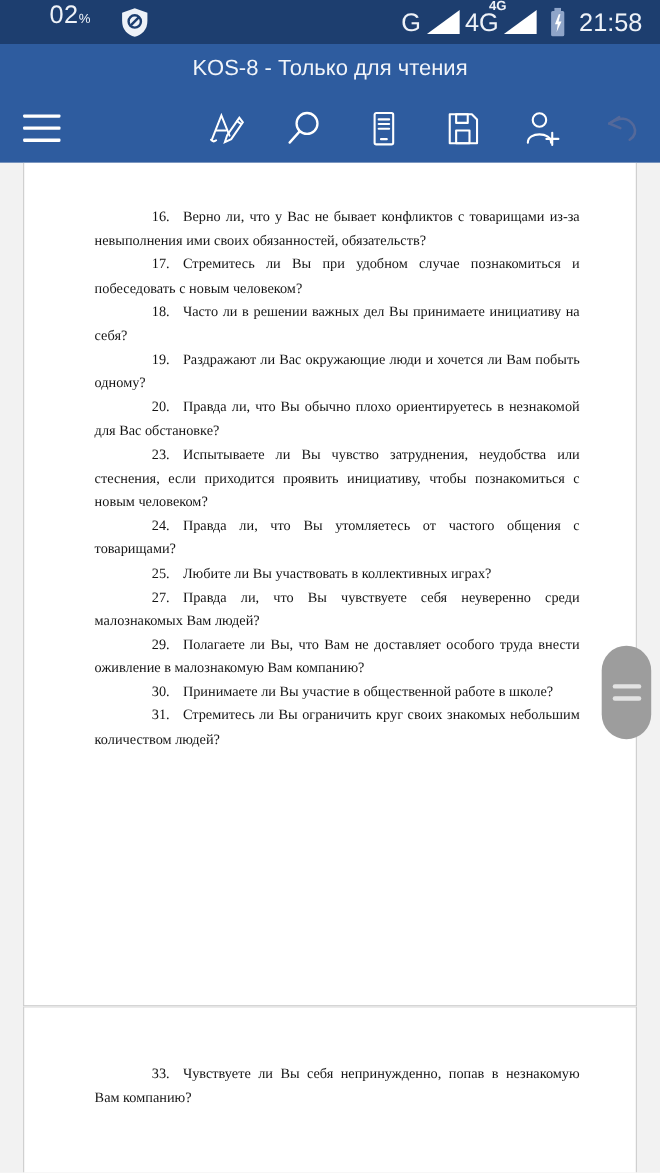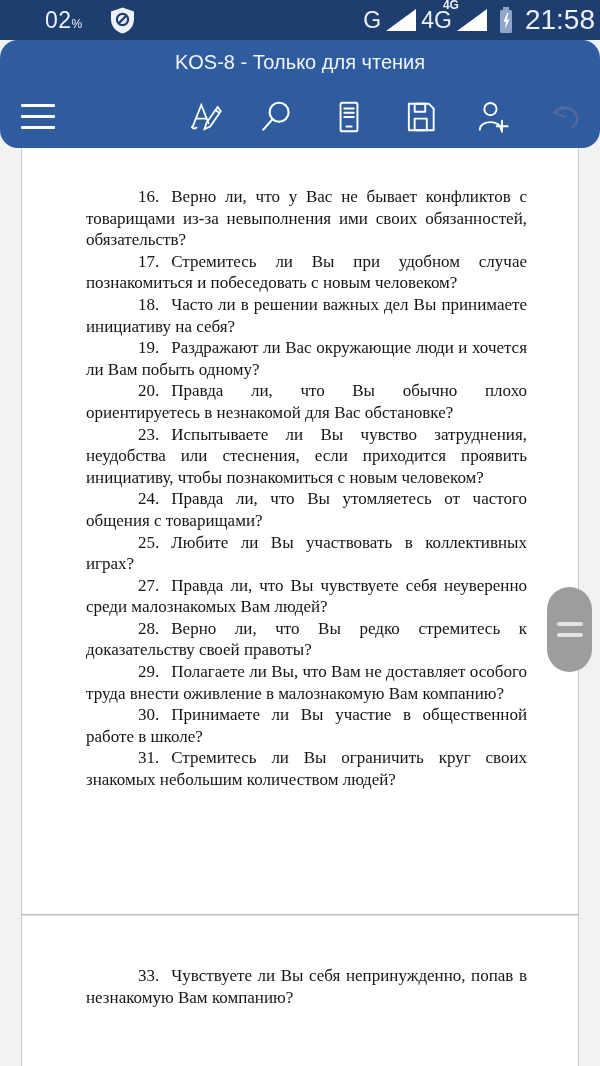--- a/index.html
+++ b/index.html
@@ -1,51 +1,51 @@
 <!DOCTYPE html>
 <html><head>
 <meta charset="utf-8">
 <style>
   * { margin:0; padding:0; box-sizing:border-box; }
   html,body { width:600px; height:1066px; overflow:hidden; background:#f3f3f3;
               font-family:"Liberation Sans", sans-serif; }
 
   
   .status-bar { height:40px; background:#1d3e6f; color:#eef2f8;
-                display:flex; align-items:center; padding:0 5px 0 45px; }
+                display:flex; padding:0 16px 0 45px; }
   .sb-batt-pct { font-size:23px; letter-spacing:0.5px; }
   .sb-batt-pct .pct { font-size:12px; vertical-align:baseline; }
   .sb-shield { margin-left:26px; display:flex; align-items:center; }
   .sb-right { margin-left:auto; display:flex; align-items:center; gap:5px; }
   .sb-net { font-size:23px; }
   .sb-tri { display:flex; align-items:flex-end; }
   .sig2 { position:relative; display:flex; align-items:flex-end; }
   .sb-sup { position:absolute; top:-11px; left:-14px; font-size:12px; font-weight:bold; }
-  .sb-time { font-size:28px; margin-left:6px; }
+  .sb-time { font-size:23px; margin-left:6px; }
   .sb-batt-icon { margin-left:6px; display:flex; align-items:center; }
 
   
-  .app-bar { background:#2e5c9f;border-radius:18px; }
+  .app-bar { background:#2e5c9f; }
   .title-row { height:45px; display:flex; align-items:center; justify-content:center; }
   .app-title { color:#f2f5fa; font-size:20px; font-weight:400; }
   .toolbar { height:63px; display:flex; align-items:center; padding-left:20px; }
   .tool-btn { background:none; border:none; cursor:pointer; display:flex;
               align-items:center; justify-content:center; padding:0; }
   .menu-btn { width:36px; height:25px; flex-direction:column; justify-content:space-between; }
   .menu-btn .bar { width:34px; height:3px; background:#fff; border-radius:1px; }
   .tool-icons { width:430px; margin-left:auto; display:flex; justify-content:space-around; align-items:center; }
   .tool-icons .tool-btn { width:40px; height:40px; }
 
   
   .doc-area { position:relative; height:918px; background:#f2f2f2; overflow:hidden; }
   .page { margin:0 21px; background:#fff;
           border-left:1px solid #cbcbcb; border-right:1px solid #cbcbcb; }
   .page-1 { height:767px; border-bottom:1px solid #b9b9b9; padding:38px 51px 0 64px; }
   .page-2 { height:300px; border-top:1px solid #dedede; padding:49px 51px 0 64px; }
-  .q { font-family:"Liberation Serif", serif; font-size:17px; line-height:21.6px;
+  .q { font-family:"Liberation Serif", serif; font-size:13px; line-height:21.6px;
        color:#141414; text-align:justify; text-indent:52px; }
   .qnum { margin-right:12px; }
 
   
   .scroll-pill { position:absolute; right:8px; top:439px; width:45px; height:85px;
                  background:#9d9d9d; border-radius:23px;
                  display:flex; flex-direction:column; align-items:center;
                  justify-content:center; gap:7px; cursor:grab; }
   .scroll-pill .line { width:26px; height:4px; background:#e3e3e3; border-radius:2px; }
 
@@ -153,21 +153,20 @@
   <div class="page page-1">
       <p class="q"><span class="qnum">16.</span><span>Верно ли, что у Вас не бывает конфликтов с товарищами из-за невыполнения ими своих обязанностей, обязательств?</span></p>
       <p class="q"><span class="qnum">17.</span><span>Стремитесь ли Вы при удобном случае познакомиться и побеседовать с новым человеком?</span></p>
       <p class="q"><span class="qnum">18.</span><span>Часто ли в решении важных дел Вы принимаете инициативу на себя?</span></p>
       <p class="q"><span class="qnum">19.</span><span>Раздражают ли Вас окружающие люди и хочется ли Вам побыть одному?</span></p>
       <p class="q"><span class="qnum">20.</span><span>Правда ли, что Вы обычно плохо ориентируетесь в незнакомой для Вас обстановке?</span></p>
       <p class="q"><span class="qnum">23.</span><span>Испытываете ли Вы чувство затруднения, неудобства или стеснения, если приходится проявить инициативу, чтобы познакомиться с новым человеком?</span></p>
       <p class="q"><span class="qnum">24.</span><span>Правда ли, что Вы утомляетесь от частого общения с товарищами?</span></p>
       <p class="q"><span class="qnum">25.</span><span>Любите ли Вы участвовать в коллективных играх?</span></p>
       <p class="q"><span class="qnum">27.</span><span>Правда ли, что Вы чувствуете себя неуверенно среди малознакомых Вам людей?</span></p>
-      <p class="q"><span class="qnum">28.</span><span>Верно ли, что Вы редко стремитесь к доказательству своей правоты?</span></p>
       <p class="q"><span class="qnum">29.</span><span>Полагаете ли Вы, что Вам не доставляет особого труда внести оживление в малознакомую Вам компанию?</span></p>
       <p class="q"><span class="qnum">30.</span><span>Принимаете ли Вы участие в общественной работе в школе?</span></p>
       <p class="q"><span class="qnum">31.</span><span>Стремитесь ли Вы ограничить круг своих знакомых небольшим количеством людей?</span></p>
     </div>
   <div class="page page-2">
       <p class="q"><span class="qnum">33.</span><span>Чувствуете ли Вы себя непринужденно, попав в незнакомую Вам компанию?</span></p>
     </div>
   <div class="scroll-pill">
     <span class="line"></span>
     <span class="line"></span>

